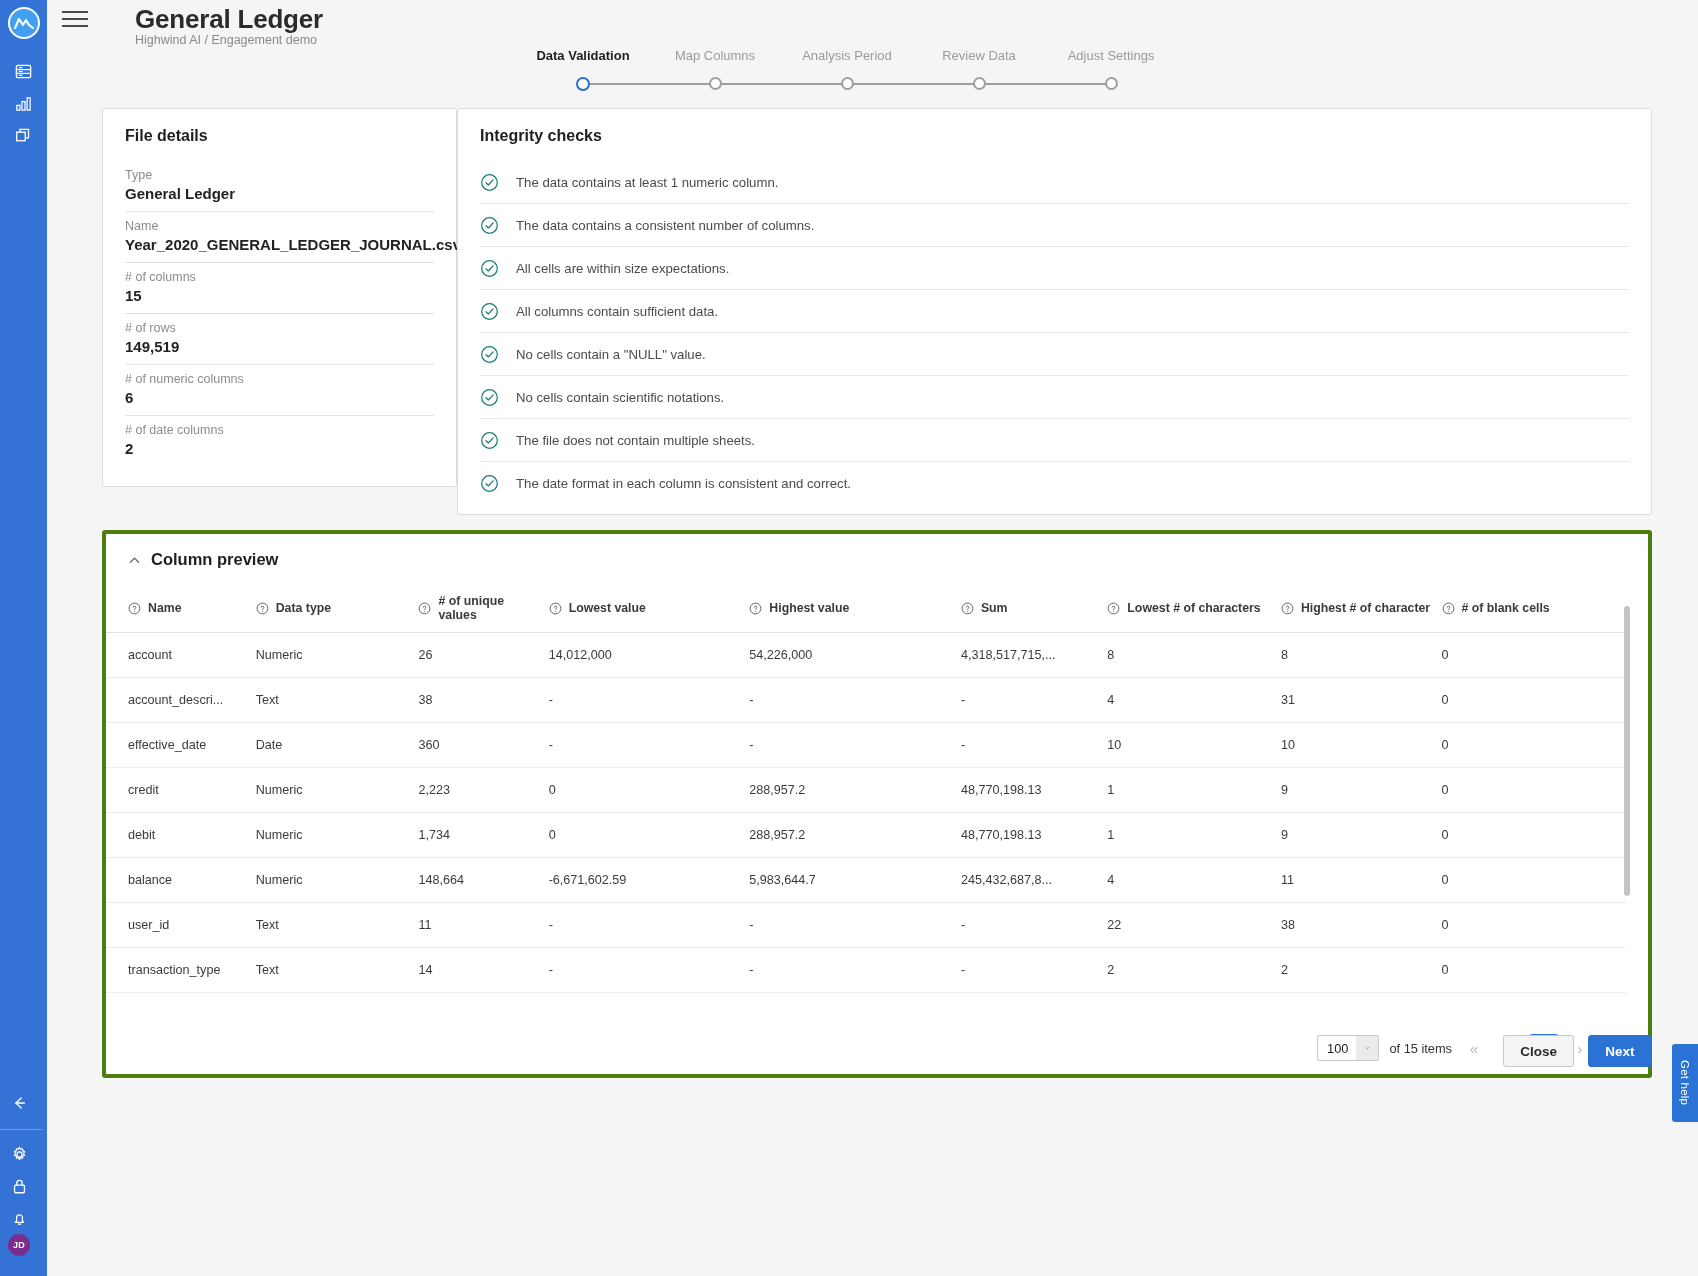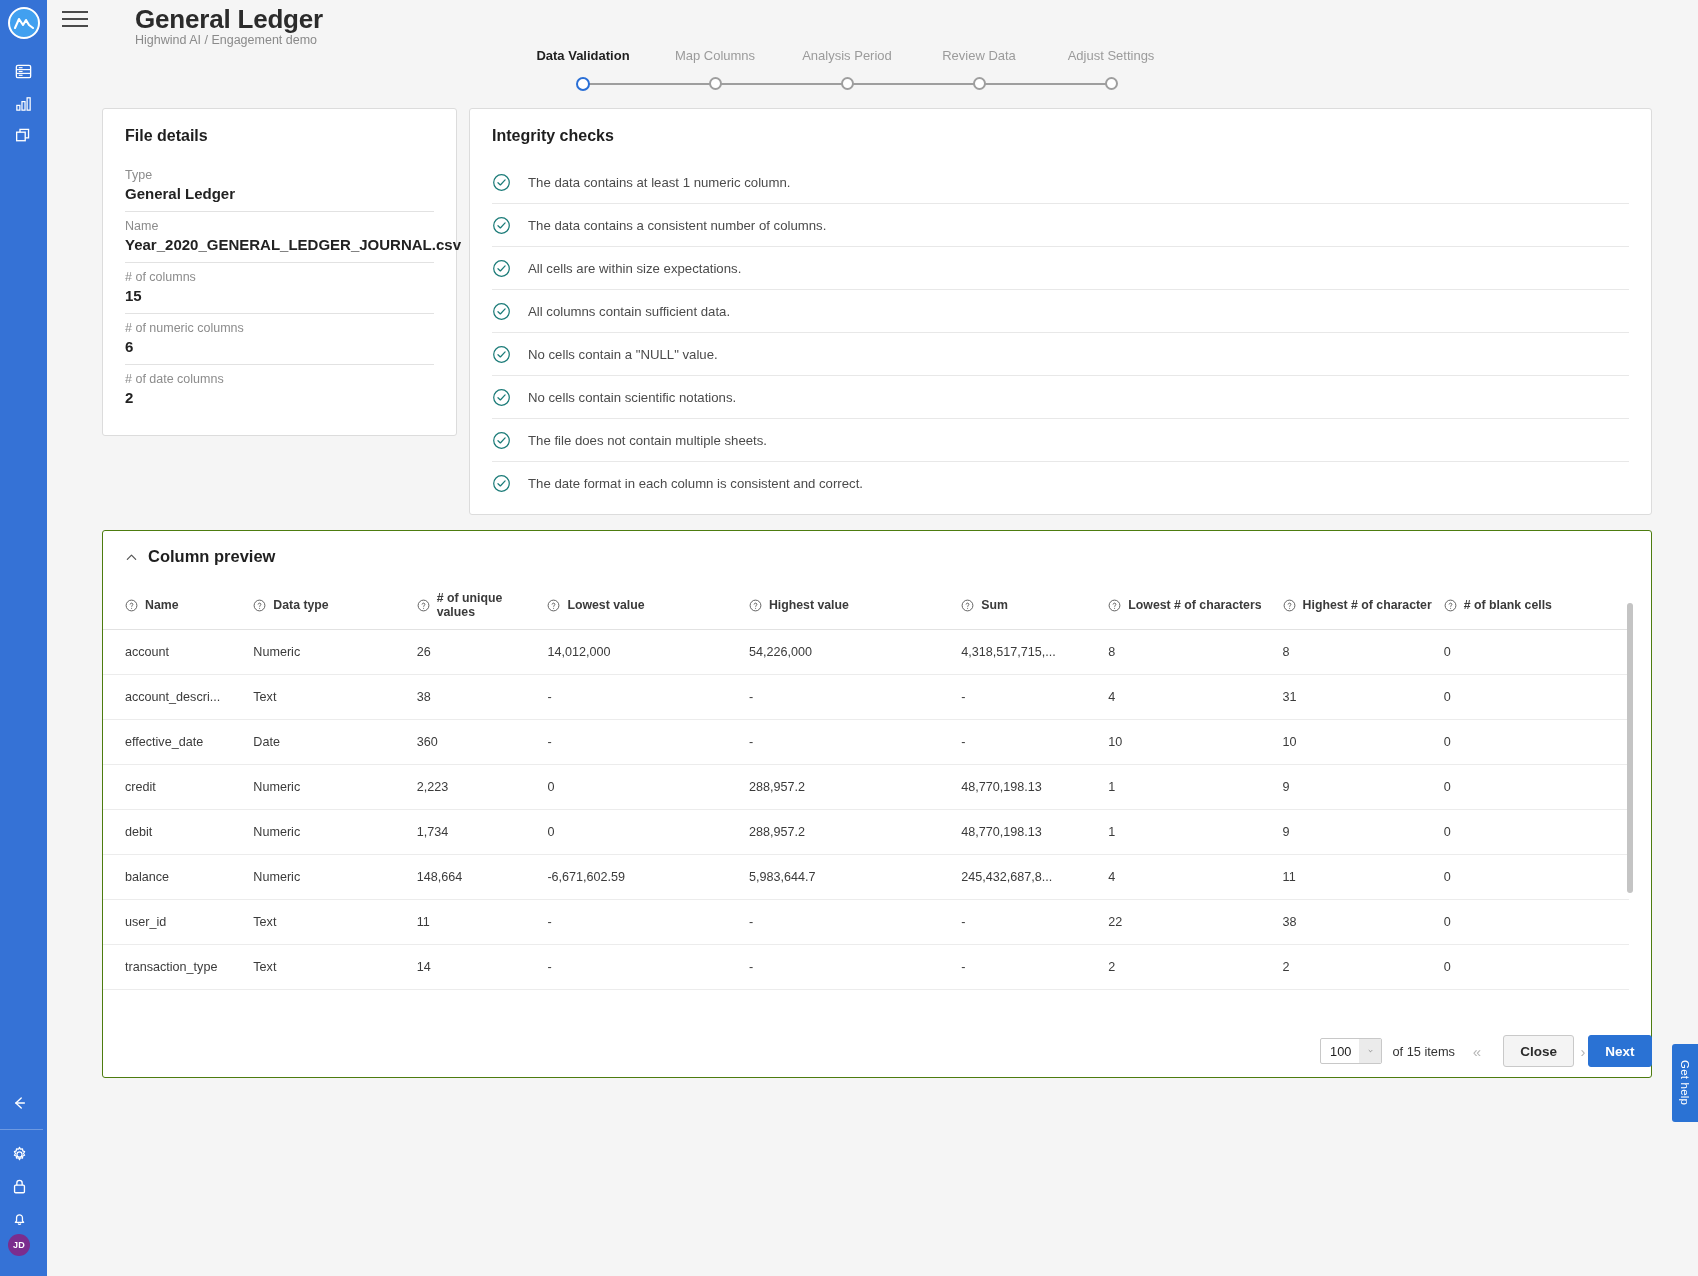--- a/index.html
+++ b/index.html
@@ -66,41 +66,41 @@
   .track-line { position: absolute; top: 11px; left: 71px; right: 71px; height: 2px; background: #9e9e9e; }
   .dots { position: absolute; top: 0; left: 0; right: 0; display: flex; }
   .dot-wrap { flex: 1; display: flex; justify-content: center; }
   .dot { width: 13px; height: 13px; border-radius: 50%; background: #ffffff;
          border: 2px solid #9e9e9e; margin-top: 5px; cursor: pointer; }
   .dot.active { border-color: #2a6fd6; border-width: 2.5px; width: 14px; height: 14px; }
 
   
   .content { position: absolute; left: 0; top: 108px; right: 0; bottom: 0; }
 
-  .row-top { display: flex; gap: 12px; padding: 0 46px 0 55px; }
+  .row-top { display: flex; padding: 0 46px 0 55px; }
 
   .card { background: #ffffff; border: 1px solid #dcdcdc; border-radius: 3px; }
 
   .file-details { width: 355px; padding: 18px 22px 20px; align-self: flex-start; }
   .card-title { font-size: 16px; font-weight: bold; color: #1f1f1f; margin-bottom: 16px; }
   .fd-row { padding: 7px 0 9px; border-bottom: 1px solid #e2e2e2; }
   .fd-row:last-child { border-bottom: none; }
   .fd-label { font-size: 12.5px; color: #8c8c8c; margin-bottom: 3px; }
   .fd-value { font-size: 15px; font-weight: bold; color: #222; }
 
   .integrity { flex: 1; padding: 18px 22px 10px; }
   .check-row { display: flex; align-items: center; gap: 17px;
                padding: 12px 0 11px; border-bottom: 1px solid #e8e8e8; }
   .check-row:last-child { border-bottom: none; }
   .check-icon { flex: 0 0 19px; width: 19px; height: 19px; color: #1b7b78; }
   .check-text { font-size: 13.2px; color: #4b4b4b; }
 
   
   .preview-wrap { margin: 15px 46px 0 55px; background: #fff;
-                  border: 1px solid #4d7c0f; border-radius: 3px; height: 548px; position: relative; }
+                  border: 4px solid #4d7c0f; border-radius: 3px; height: 548px; position: relative; }
   .preview-header { display: flex; align-items: center; gap: 10px; padding: 16px 0 12px 22px; }
   .chev { width: 13px; height: 13px; color: #555; display: inline-block; }
   .preview-title { font-size: 16.5px; font-weight: bold; color: #1f1f1f; }
 
   table { width: 100%; border-collapse: collapse; table-layout: fixed; }
   thead th {
     font-size: 12.3px; color: #3b3b3b; font-weight: bold;
     text-align: left; vertical-align: middle;
     padding: 8px 6px 10px 0; border-bottom: 1px solid #e2e2e2;
   }
@@ -278,20 +278,24 @@
         </div>
         <div class="fd-row">
           <div class="fd-label">Name</div>
           <div class="fd-value">Year_2020_GENERAL_LEDGER_JOURNAL.csv</div>
         </div>
         <div class="fd-row">
           <div class="fd-label"># of columns</div>
           <div class="fd-value">15</div>
         </div>
         <div class="fd-row">
+          <div class="fd-label"># of rows</div>
+          <div class="fd-value">149,519</div>
+        </div>
+        <div class="fd-row">
           <div class="fd-label"># of numeric columns</div>
           <div class="fd-value">6</div>
         </div>
         <div class="fd-row">
           <div class="fd-label"># of date columns</div>
           <div class="fd-value">2</div>
         </div>
       </div>
 
       <div class="card integrity">

